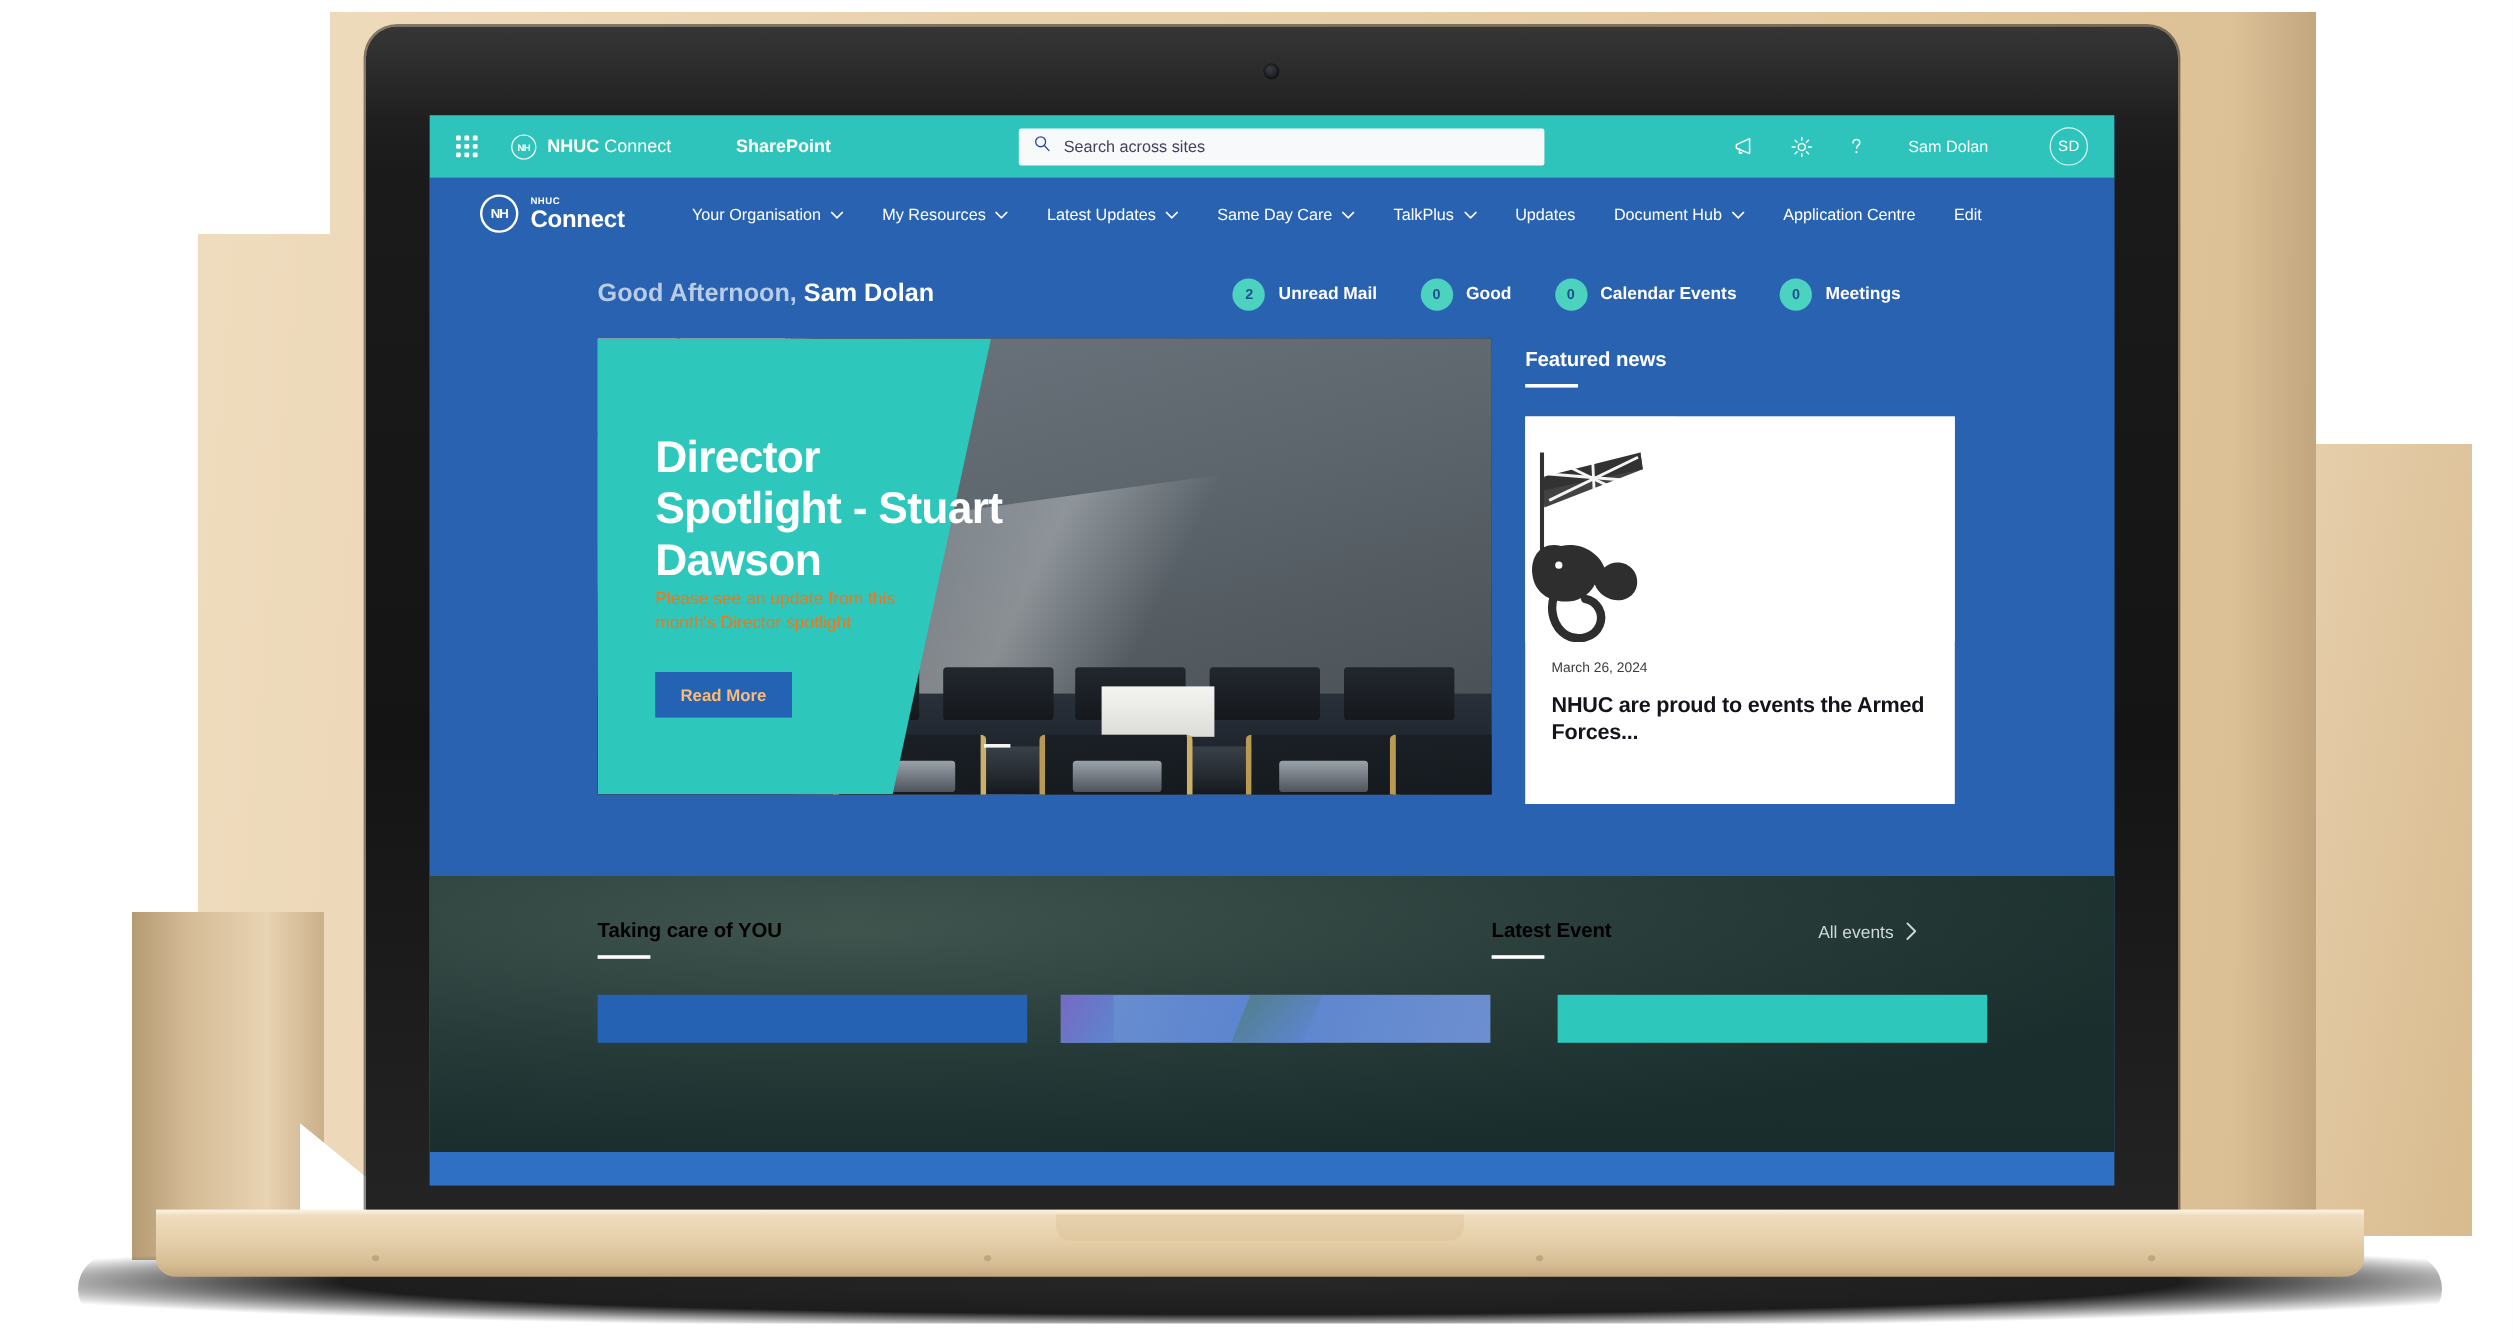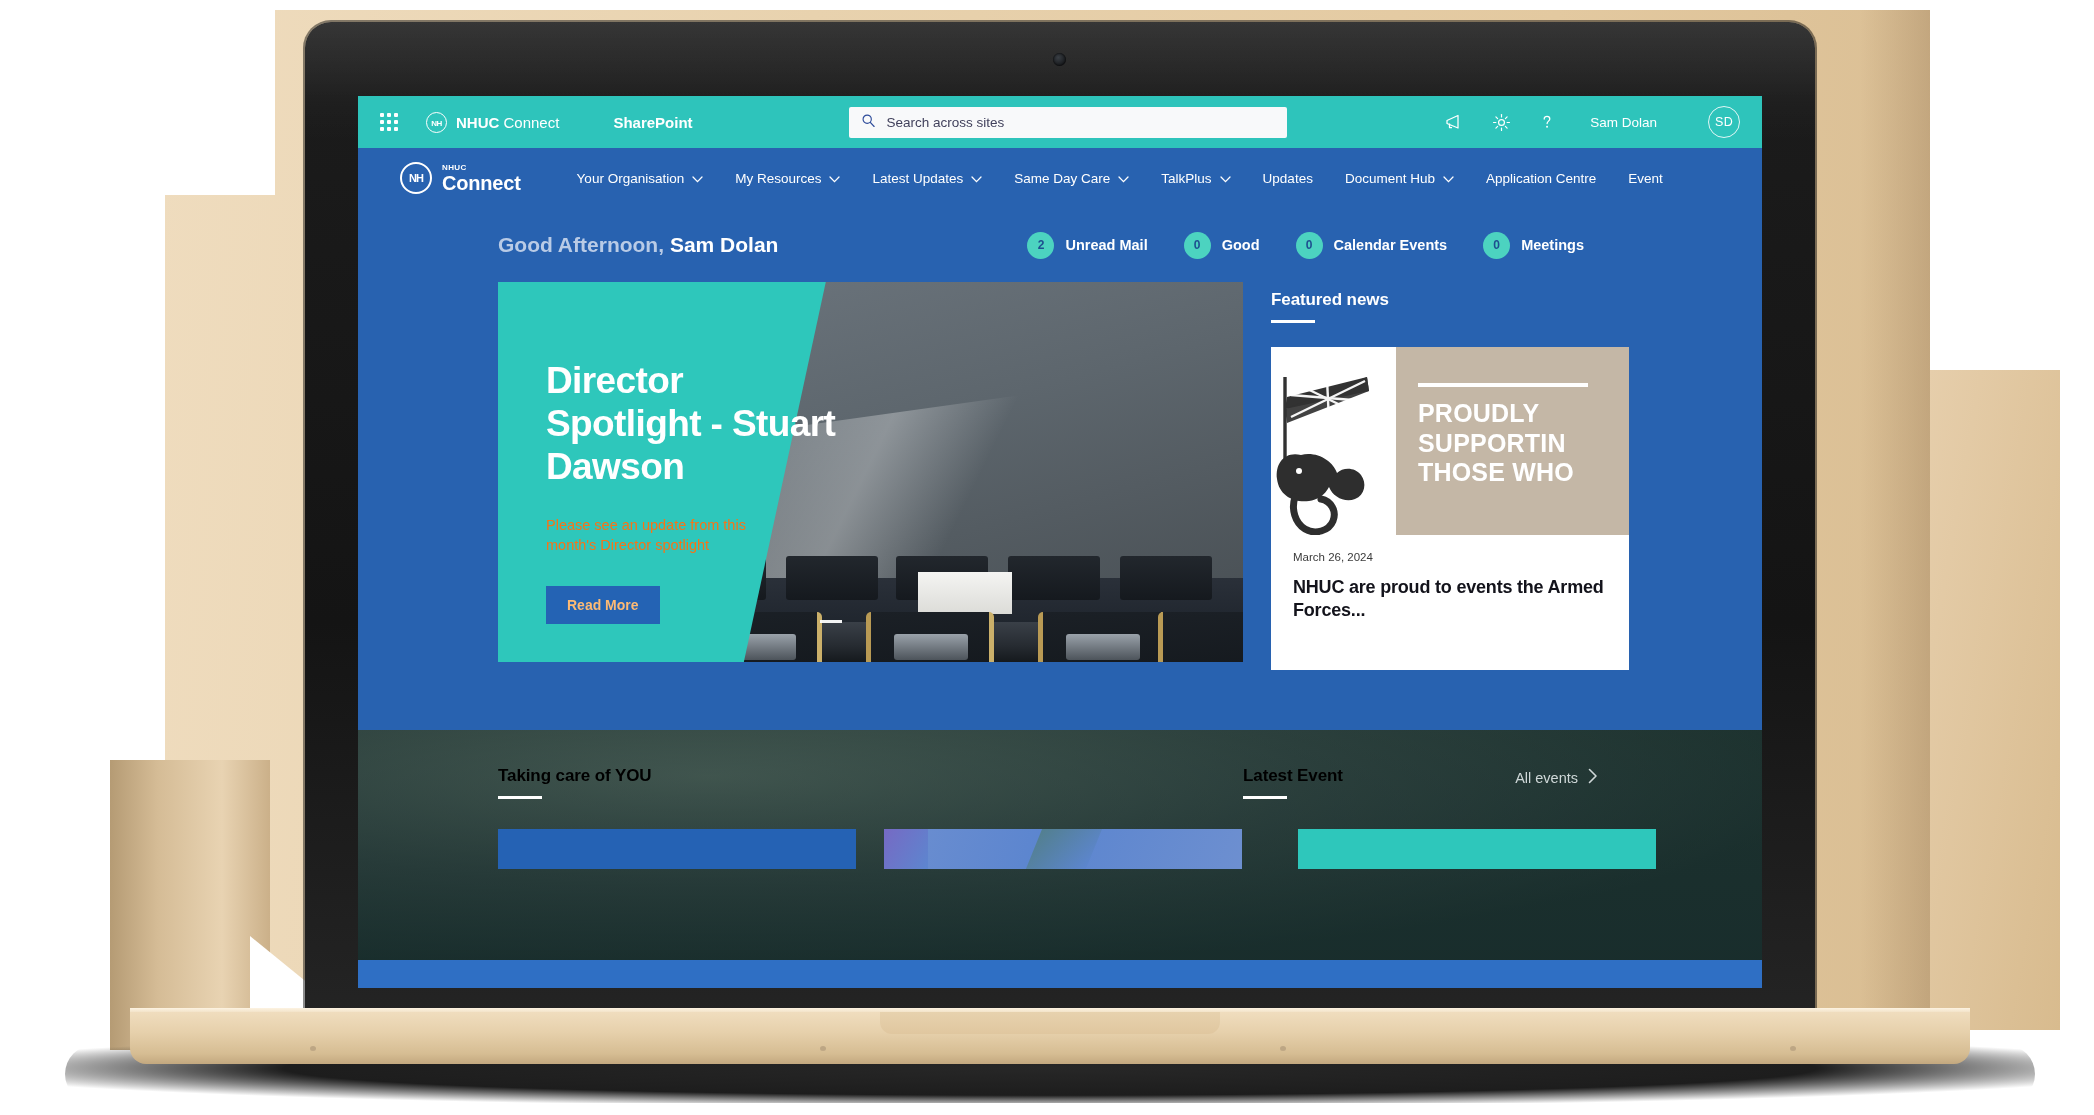--- a/index.html
+++ b/index.html
@@ -223,21 +223,20 @@
   }
 
   .hero-teal {
     position:absolute; left:0; top:0; width:100%; height:100%;
     background:#2ec7bb;
     clip-path: polygon(0 0, 44% 0, 33% 100%, 0 100%);
   }
   .hero-copy { position:absolute; left:48px; top:78px; width:300px; color:#fff; }
   .hero-title {
     font-size:37px; line-height:1.16; font-weight:700; letter-spacing:-0.6px;
-    margin-bottom:26px;
   }
   .hero-sub { font-size:14.5px; line-height:1.42; color:#f97316; margin-bottom:30px; max-width:240px; }
   .hero-btn {
     display:inline-block; background:#2463b4; color:#fdba74; border:none;
     padding:11px 21px; font-size:14px; font-weight:700; cursor:pointer;
     font-family:"Liberation Sans",sans-serif;
   }
   .hero-dots { position:absolute; left:322px; bottom:39px; display:flex; gap:8px; }
   .hero-dots span { display:block; width:22px; height:3px; background:rgba(255,255,255,0.95); }
 
@@ -445,21 +444,21 @@
           <span class="chev">
             <svg width="11" height="7" viewBox="0 0 11 7">
                 <path d="M1 1 L5.5 5.6 L10 1" fill="none" stroke="#fff" stroke-width="1.3" stroke-linecap="round"></path>
               </svg>
           </span>
         </div>
         <div class="nav-item">
           <span>Application Centre</span>
         </div>
         <div class="nav-item">
-          <span>Event</span>
+          <span>Edit</span>
         </div>
       </div>
     </div>
 
     <div class="greet-band">
       <div class="greeting">
         <span class="g-light">Good Afternoon,</span>
         <span class="g-name">Sam Dolan</span>
       </div>
       <div class="stats">
@@ -547,26 +546,20 @@
                   <line x1="14" y1="30" x2="14" y2="120" stroke="#323232" stroke-width="3.4"></line>
                   <g fill="#2e2e2e">
                     <path d="M30 108 C14 104 4 116 6 132 C8 148 22 156 38 154 C46 153 54 148 58 140
                              C62 150 74 156 84 152 C94 148 96 136 90 128 C84 120 72 120 66 126
                              C62 114 46 104 30 108 Z"></path>
                     <path d="M24 150 C20 162 24 176 34 182 C44 188 58 184 62 174 C66 164 60 154 50 152" fill="none" stroke="#2e2e2e" stroke-width="7" stroke-linecap="round"></path>
                     <circle cx="28" cy="124" r="3" fill="#ffffff"></circle>
                   </g>
                 </svg>
               </div>
-              <div class="nt-right">
-                <div class="nt-rule"></div>
-                <div class="nt-text">PROUDLY</div>
-                <div class="nt-text">SUPPORTIN</div>
-                <div class="nt-text">THOSE WHO</div>
-              </div>
             </div>
             <div class="news-body">
               <div class="news-date">March 26, 2024</div>
               <div class="news-title">NHUC are proud to events the Armed Forces...</div>
             </div>
           </div>
         </div>
 
       </div>
     </div>

